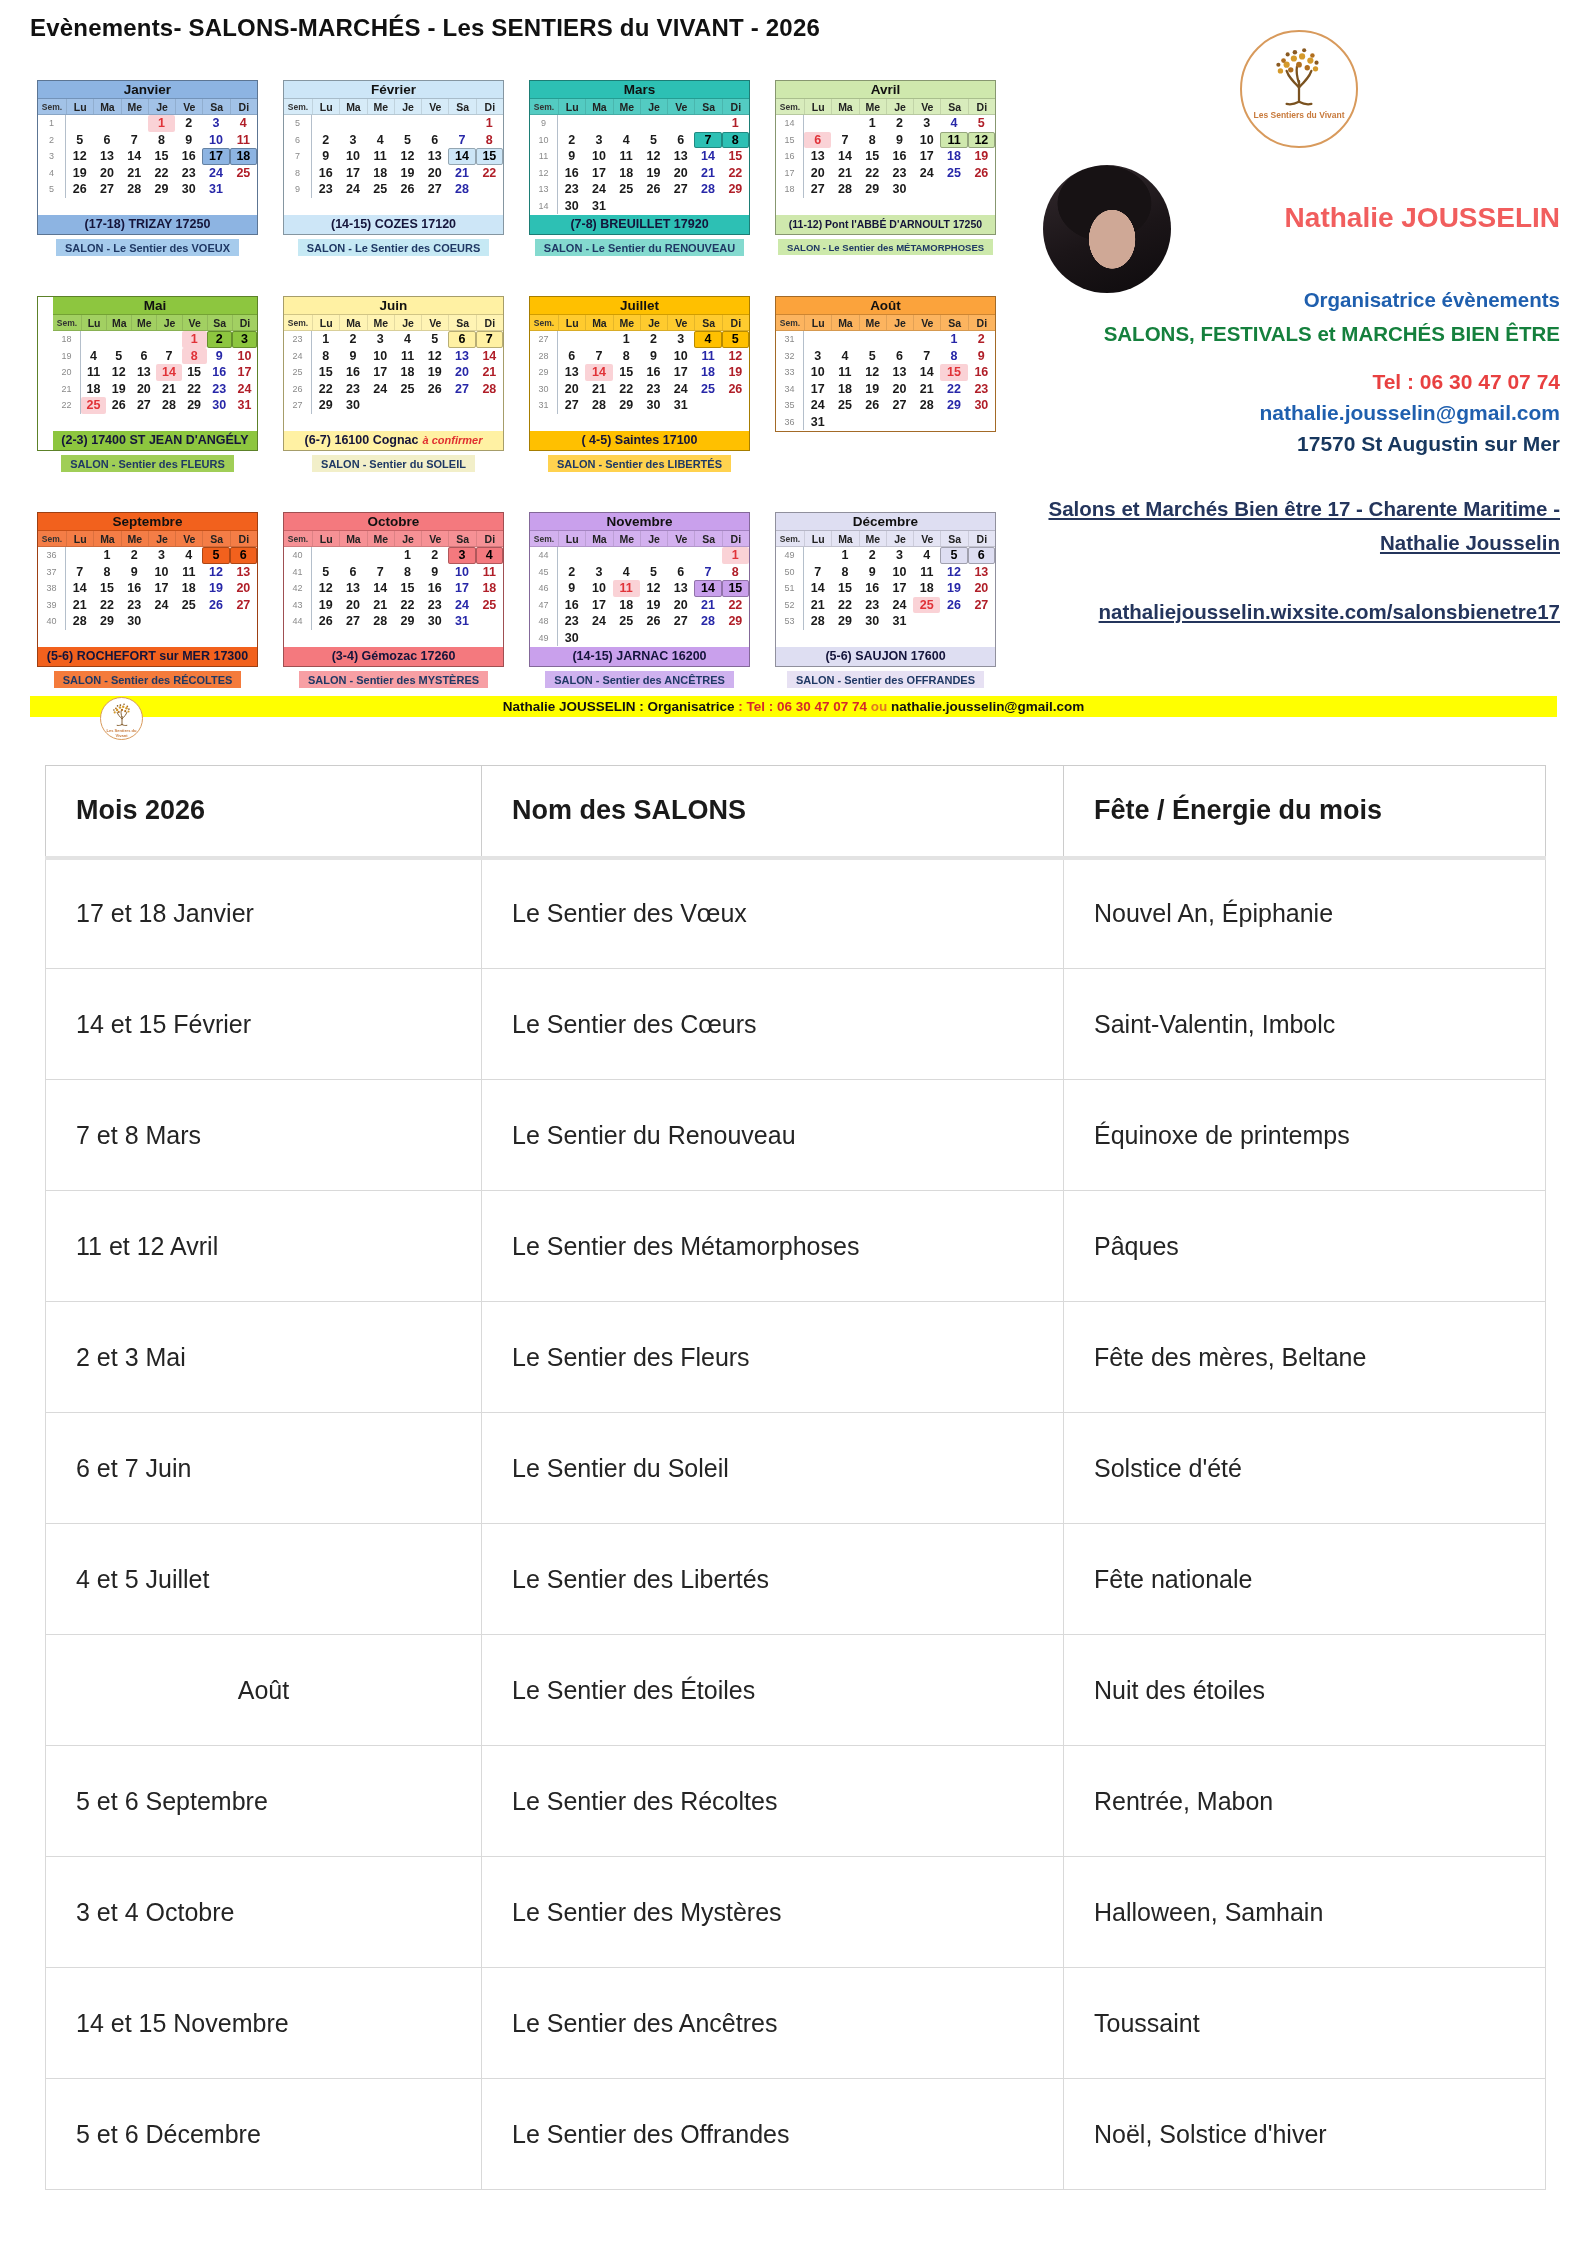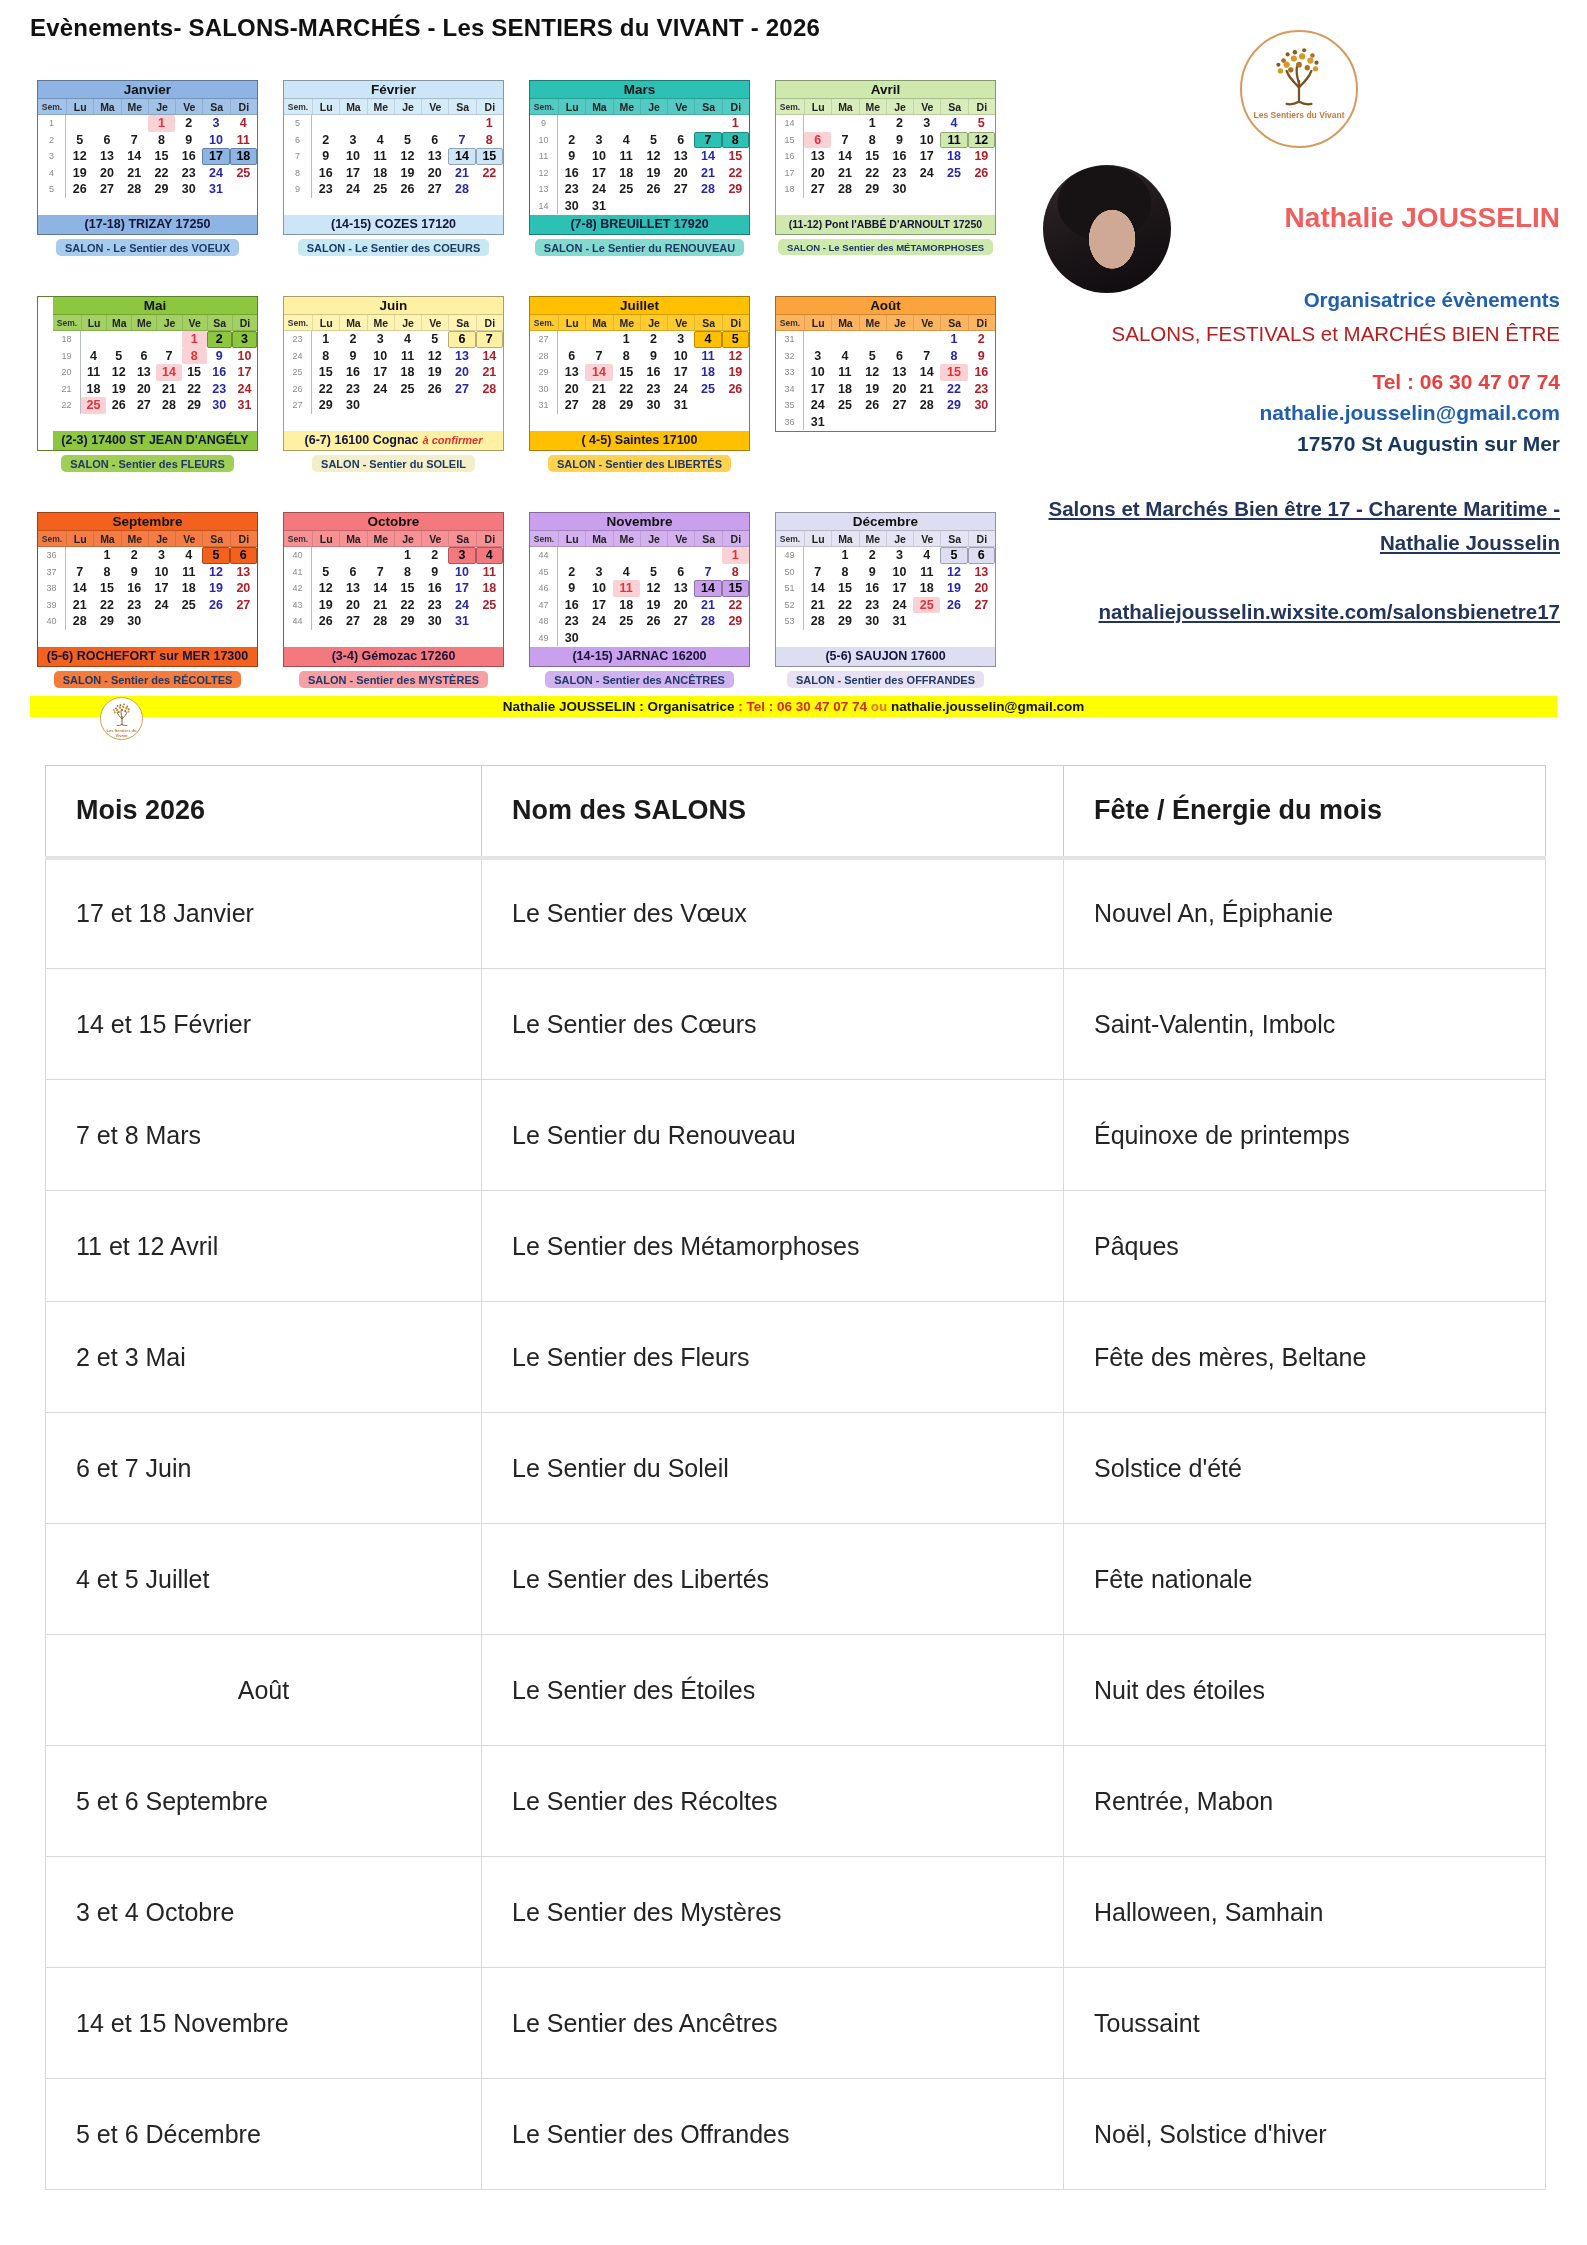--- a/index.html
+++ b/index.html
@@ -22,37 +22,37 @@
   .m-body { height:100px; }
   .m-row { display:flex; height:16.5px; line-height:16.5px; }
   .wnum { width:28px; flex:none; font-size:9px; color:#8a8a8a; text-align:center; border-right:1px solid #b4bfcb; }
   .day { flex:1; text-align:center; font-size:12.5px; font-weight:bold; color:#1a1a1a; border-radius:2px; }
   .day.sat { color:#2727a8; }
   .day.sun { color:#b01e28; }
   .day.hol { background:#fad2d6; color:#e03238; }
   .day.evt { color:#000; outline:1px solid rgba(0,0,0,.28); outline-offset:-1px; }
   .m-band { height:19px; line-height:19px; text-align:center; font-weight:bold; font-size:12.5px; color:#14143a; }
   .m-band .sfx { color:#e03030; font-style:italic; font-size:11px; margin-left:4px; }
-  .m-chip { margin:4px auto 0; width:fit-content; max-width:219px; padding:2.5px 9px; border-radius:5px;
+  .m-chip { margin:4px auto 0; width:fit-content; max-width:219px; padding:2.5px 9px; border-radius:0;
             font-size:11px; font-weight:bold; color:#1f3864; text-align:center; white-space:nowrap; }
 
   
   .info-col { position:absolute; left:1038px; top:30px; width:522px; height:680px; }
   .logo-circle { position:absolute; left:202px; top:0; width:118px; height:118px; border-radius:50%;
                  border:2px solid #d89a5c; background:#fff; text-align:center; }
   .logo-circle svg { width:66px; height:66px; margin-top:10px; }
   .logo-text { font-size:8.5px; color:#c87a3c; font-weight:bold; margin-top:-2px; }
   .photo { position:absolute; left:5px; top:135px; width:128px; height:128px; border-radius:50%;
            background:
              radial-gradient(ellipse 30% 38% at 54% 58%, #cfa896 0 60%, rgba(0,0,0,0) 61%),
              radial-gradient(ellipse 52% 42% at 48% 30%, #171214 0 70%, rgba(0,0,0,0) 71%),
              linear-gradient(160deg, #332a2e 0%, #1b1518 55%, #0e0b0d 100%); }
   .p-name { position:absolute; right:0; top:172px; font-size:28px; font-weight:bold; color:#f15e5e; }
   .p-role { position:absolute; right:0; top:258px; font-size:20.5px; font-weight:bold; color:#1f5fae; }
-  .p-subtitle { position:absolute; right:0; top:292px; font-size:20.5px; font-weight:normal; color:#b91c1c; }
+  .p-subtitle { position:absolute; right:0; top:292px; font-size:20.5px; font-weight:bold; color:#15803d; }
   .p-tel { position:absolute; right:0; top:340px; font-size:21px; font-weight:bold; color:#e84040;text-align:right; }
   .p-email { position:absolute; right:0; top:371px; font-size:21px; font-weight:bold; color:#1f5fae; }
   .p-address { position:absolute; right:0; top:402px; font-size:21px; font-weight:bold; color:#17375e; }
   .p-fb { position:absolute; right:0; top:462px; width:520px; text-align:right; font-size:20.5px; font-weight:bold;
           color:#24355c; text-decoration:underline; line-height:1.65; }
   .p-web { position:absolute; right:0; top:570px; font-size:20.5px; font-weight:bold; color:#24355c; text-decoration:underline; }
 
   
   .banner { position:absolute; left:30px; top:696px; width:1527px; height:21px; background:#ffff00;
             text-align:center; font-size:13.5px; font-weight:bold; line-height:21px; color:#111; }

